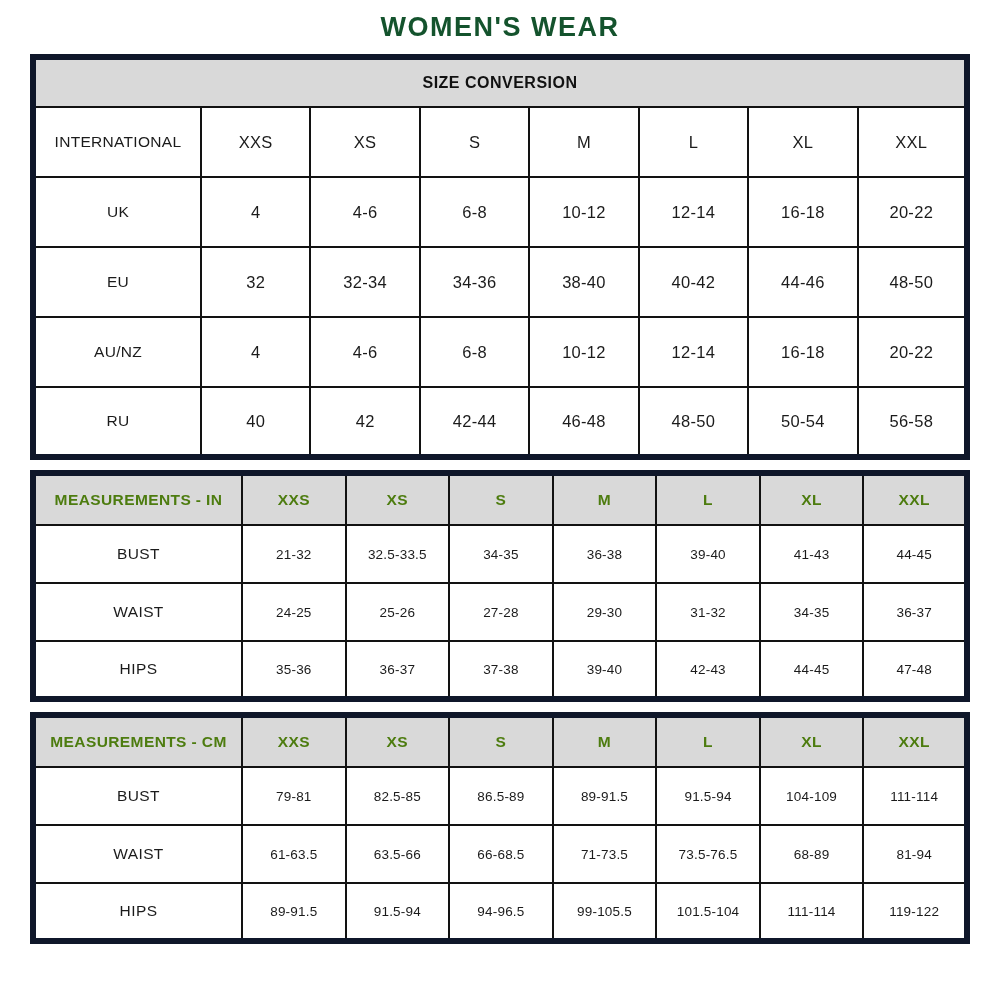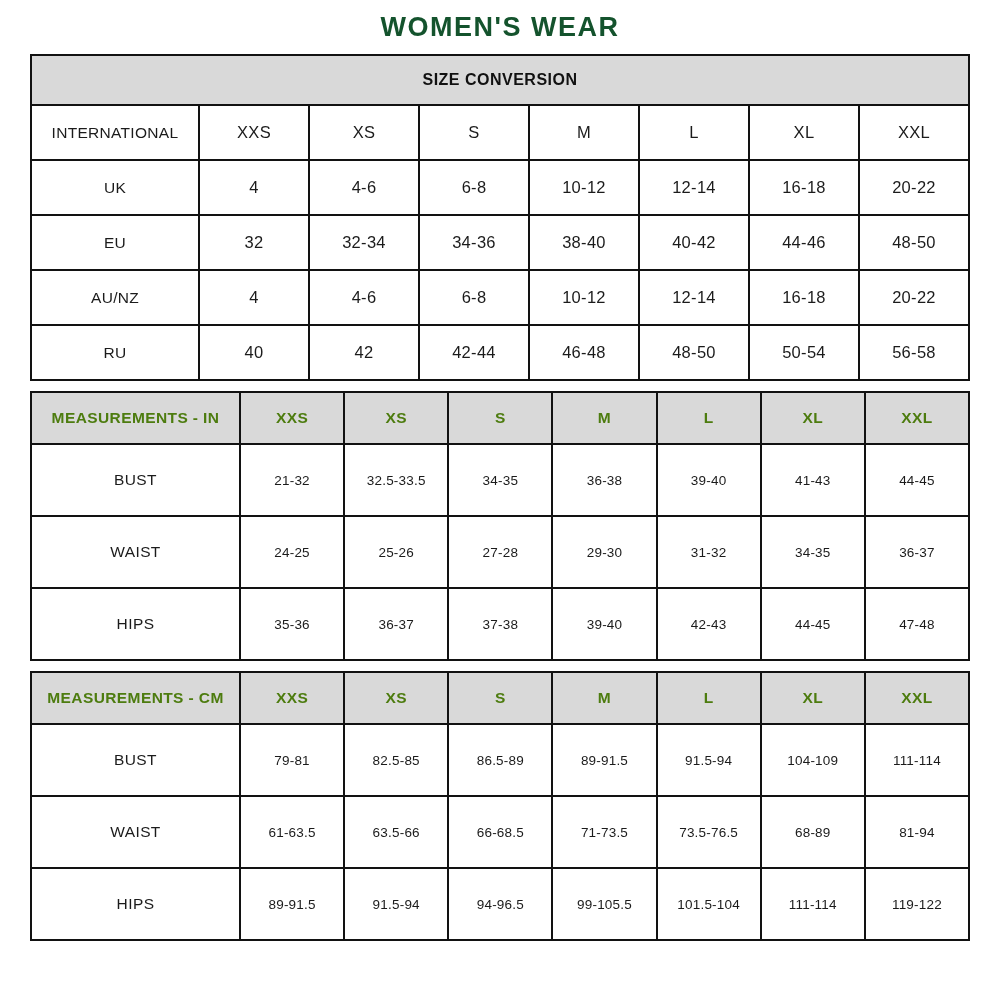--- a/index.html
+++ b/index.html
@@ -21,55 +21,55 @@
     font-size: 27px;
     font-weight: 700;
     letter-spacing: 1.5px;
     color: #14532d;
     padding-bottom: 11px;
   }
   table.t {
     border-collapse: collapse;
     table-layout: fixed;
     width: 940px;
-    border: 1px solid #0f172a;
+    border: 6px solid #0f172a;
   }
   table.t + table.t { margin-top: 10px; }
   .t td {
     border: 2px solid #121212;
     text-align: center;
     vertical-align: middle;
     padding: 0 2px;
     overflow: hidden;
     white-space: nowrap;
   }
   
   .t1 col.first { width: 168px; }
   .t1 tr.caption-row { height: 50px; }
   .t1 td.caption {
     background: #d9d9d9;
     font-weight: 700;
     font-size: 16px;
     letter-spacing: 0.5px;
     color: #111;
   }
-  .t1 tr.data-row { height: 55px; }
+  .t1 tr.data-row { height: 70px; }
   .t1 td { font-size: 16.5px; letter-spacing: 0.3px; }
   .t1 td.lbl { font-size: 15.5px; }
   
   .tm col.first { width: 209px; }
   .tm tr.hdr-row { height: 52px; }
   .tm tr.hdr-row td {
     background: #d9d9d9;
     font-weight: 700;
     font-size: 15.5px;
     letter-spacing: 0.4px;
     color: #4d7c0f;
   }
-  .tm tr.data-row { height: 72px; }
+  .tm tr.data-row { height: 58px; }
   .tm td.lbl { font-size: 15.5px; letter-spacing: 0.4px; }
   .tm td.val { font-size: 13.5px; letter-spacing: 0.2px; }
 </style>
 </head>
 <body>
 
 <div class="page">
 
   <div class="title">WOMEN'S WEAR</div>
 

